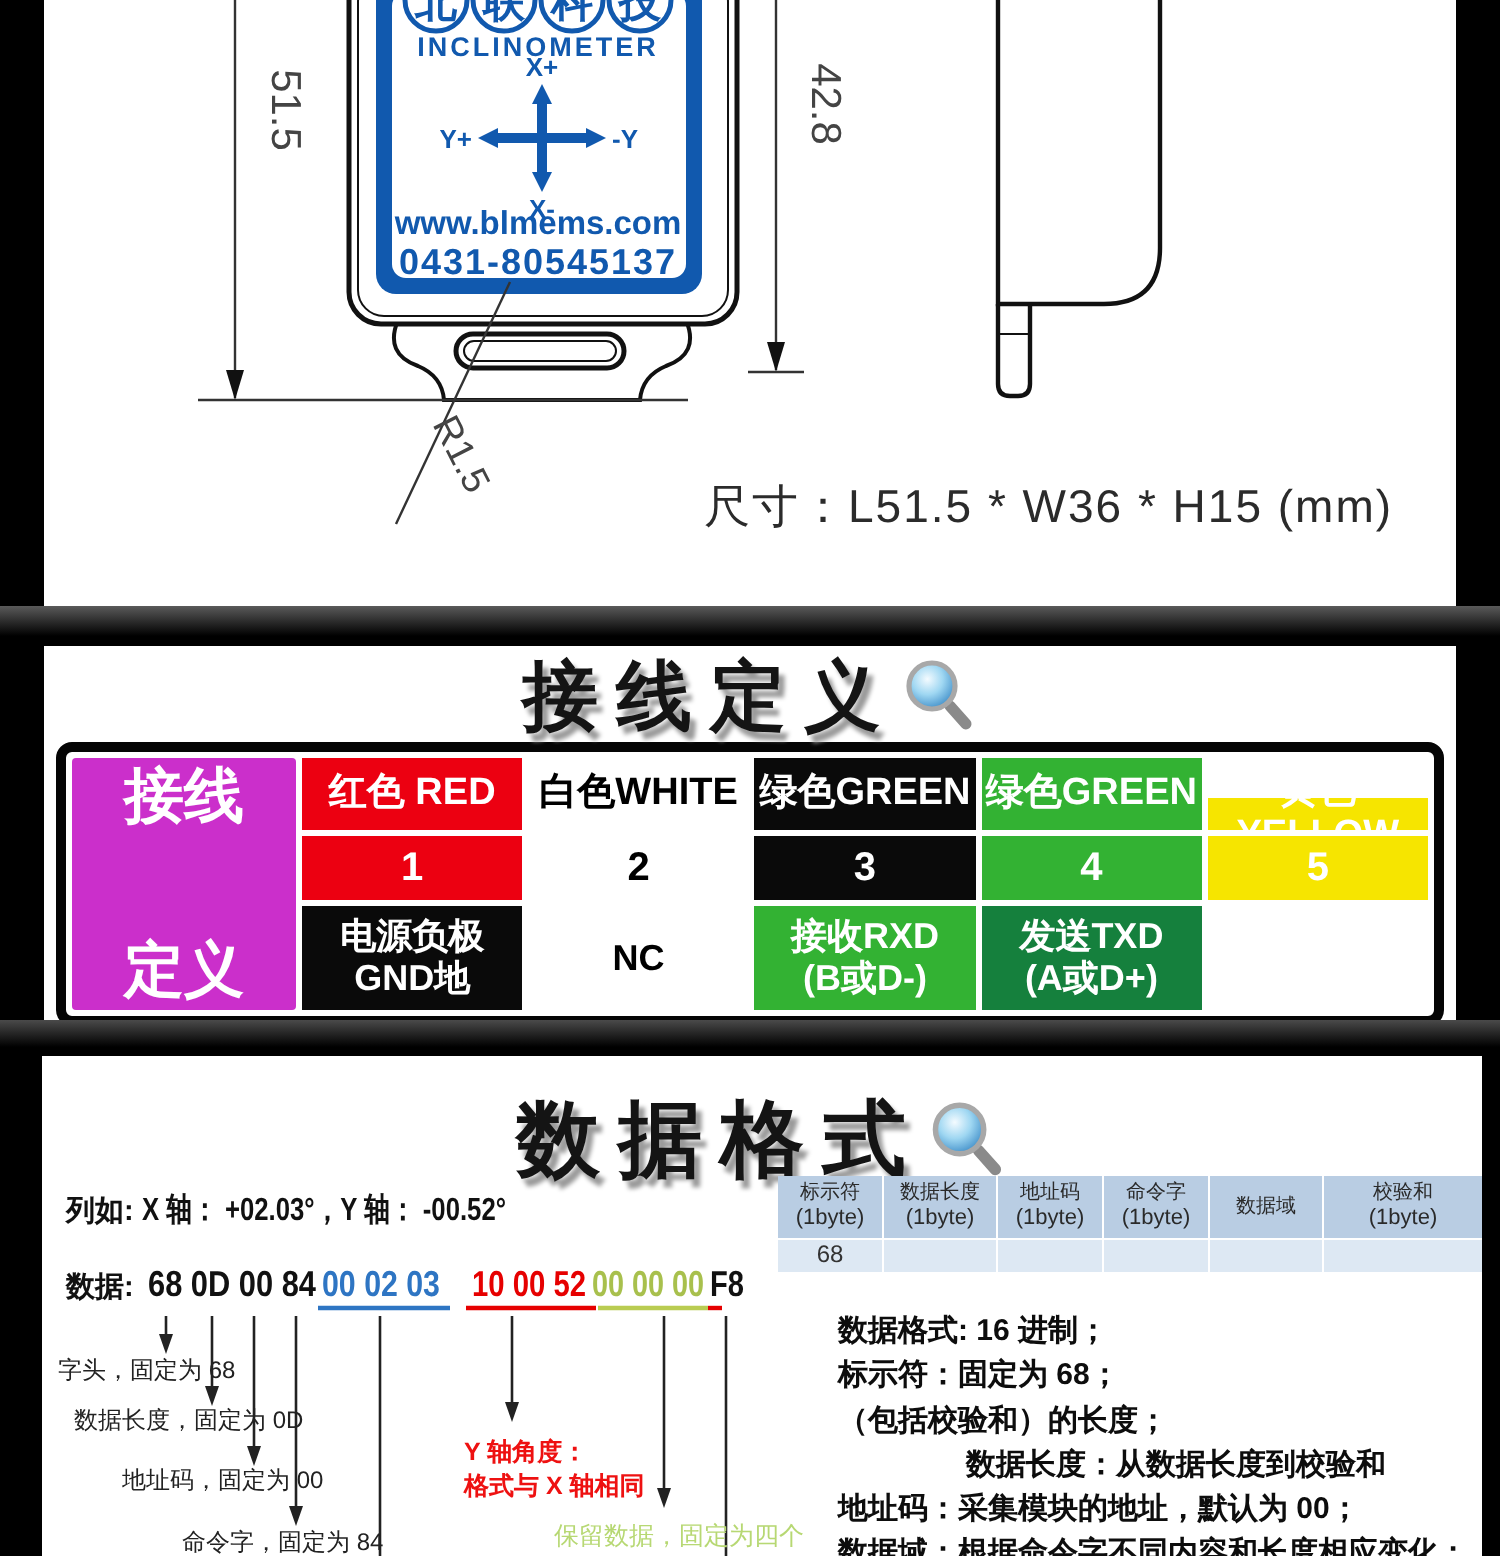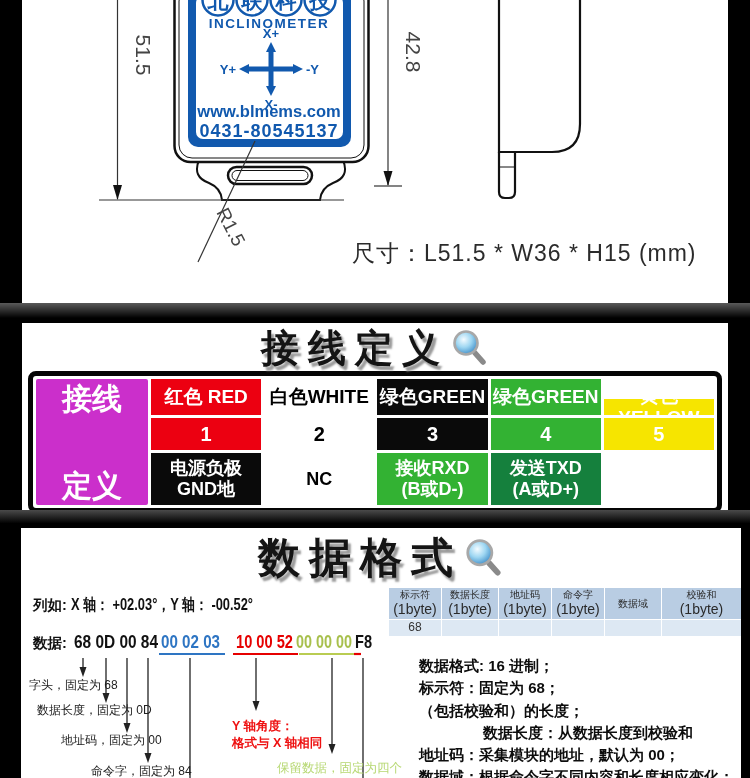--- a/index.html
+++ b/index.html
@@ -11,21 +11,21 @@
   .panel{position:relative;background:#fff;margin-left:22px;width:706px;overflow:hidden;}
   #panel-drawing{height:303px;}
   #sep1{height:20px;background:linear-gradient(#5a5a5a,#000 75%);}
   #sep2{height:18px;background:linear-gradient(#4a4a4a,#000 75%);}
   #panel-wiring{height:187px;}
   #panel-data{height:250px;margin-left:21px;width:720px;}
 
   
   .section-title{display:flex;justify-content:center;align-items:center;}
   #panel-wiring .section-title{height:46px;padding-top:2px;}
-  #panel-data .section-title{height:56px;padding-top:2px;}
+  #panel-data .section-title{height:56px;padding-top:14px;}
   .title-text{
     font-family:"Liberation Serif","DejaVu Serif",serif;
     font-weight:bold;color:#141414;letter-spacing:9px;
     text-shadow:3px 4px 2px #9a9a9a;
   }
   #panel-wiring .title-text{font-size:38px;}
   #panel-data .title-text{font-size:42px;}
   .mag-icon{margin-left:2px;}
 
   
@@ -45,21 +45,21 @@
   .wfunc{font-size:18px;}
   #df-svg{position:absolute;left:0;top:0;pointer-events:none;}
   .mini-table{
     position:absolute;left:368px;top:60px;width:347px;
     display:grid;grid-template-columns:52px 56px 52px 52px 56px 79px;
     grid-template-rows:31px 16px;gap:1px;background:#fff;
   }
   .mt-h{background:#b9cde3;display:flex;flex-direction:column;justify-content:center;
     align-items:center;color:#2a2a2a;line-height:1.2;}
   .mt-h .l1{font-size:10px;}
-  .mt-h .l2{font-size:14px;}
+  .mt-h .l2{font-size:11px;}
   .mt-d{background:#dde8f3;display:flex;justify-content:center;align-items:flex-start;
     font-size:12px;color:#333;}
   .notes{
     position:absolute;left:398px;top:127px;width:322px;
     font-size:15px;font-weight:bold;color:#0d0d0d;line-height:22.3px;
     white-space:nowrap;
   }
   .notes div:nth-child(4){text-indent:64px;}
 </style>
 </head>

